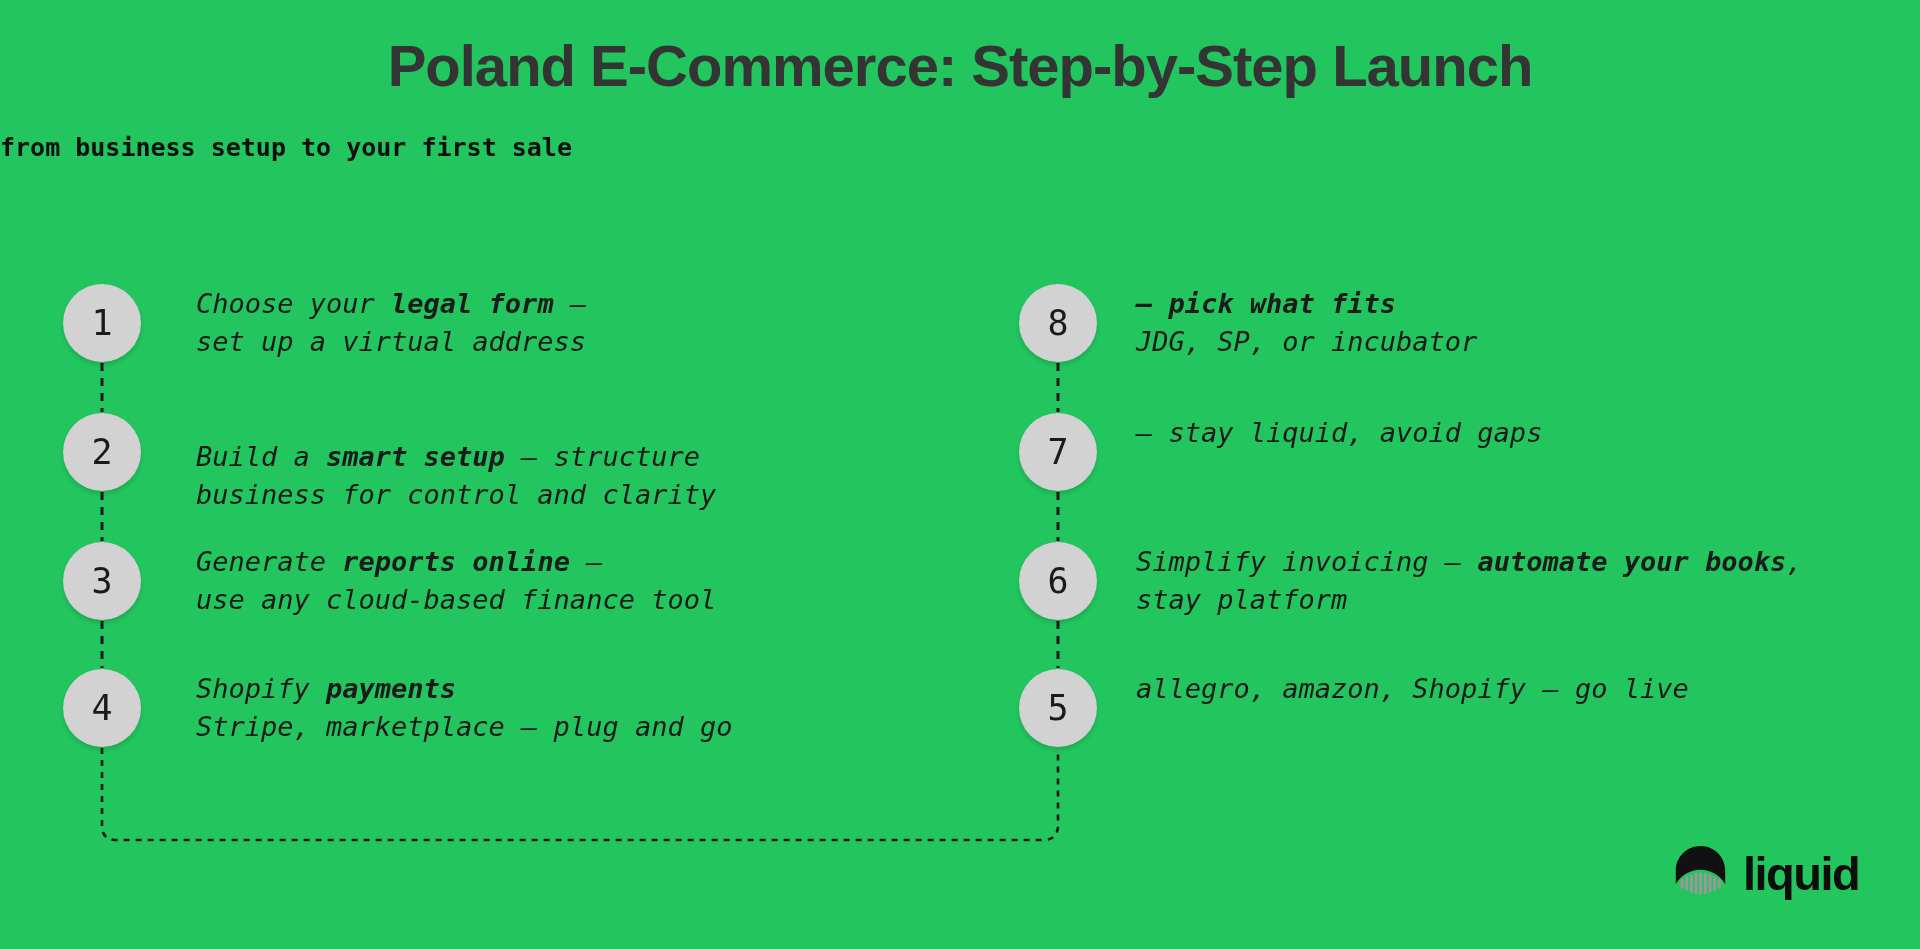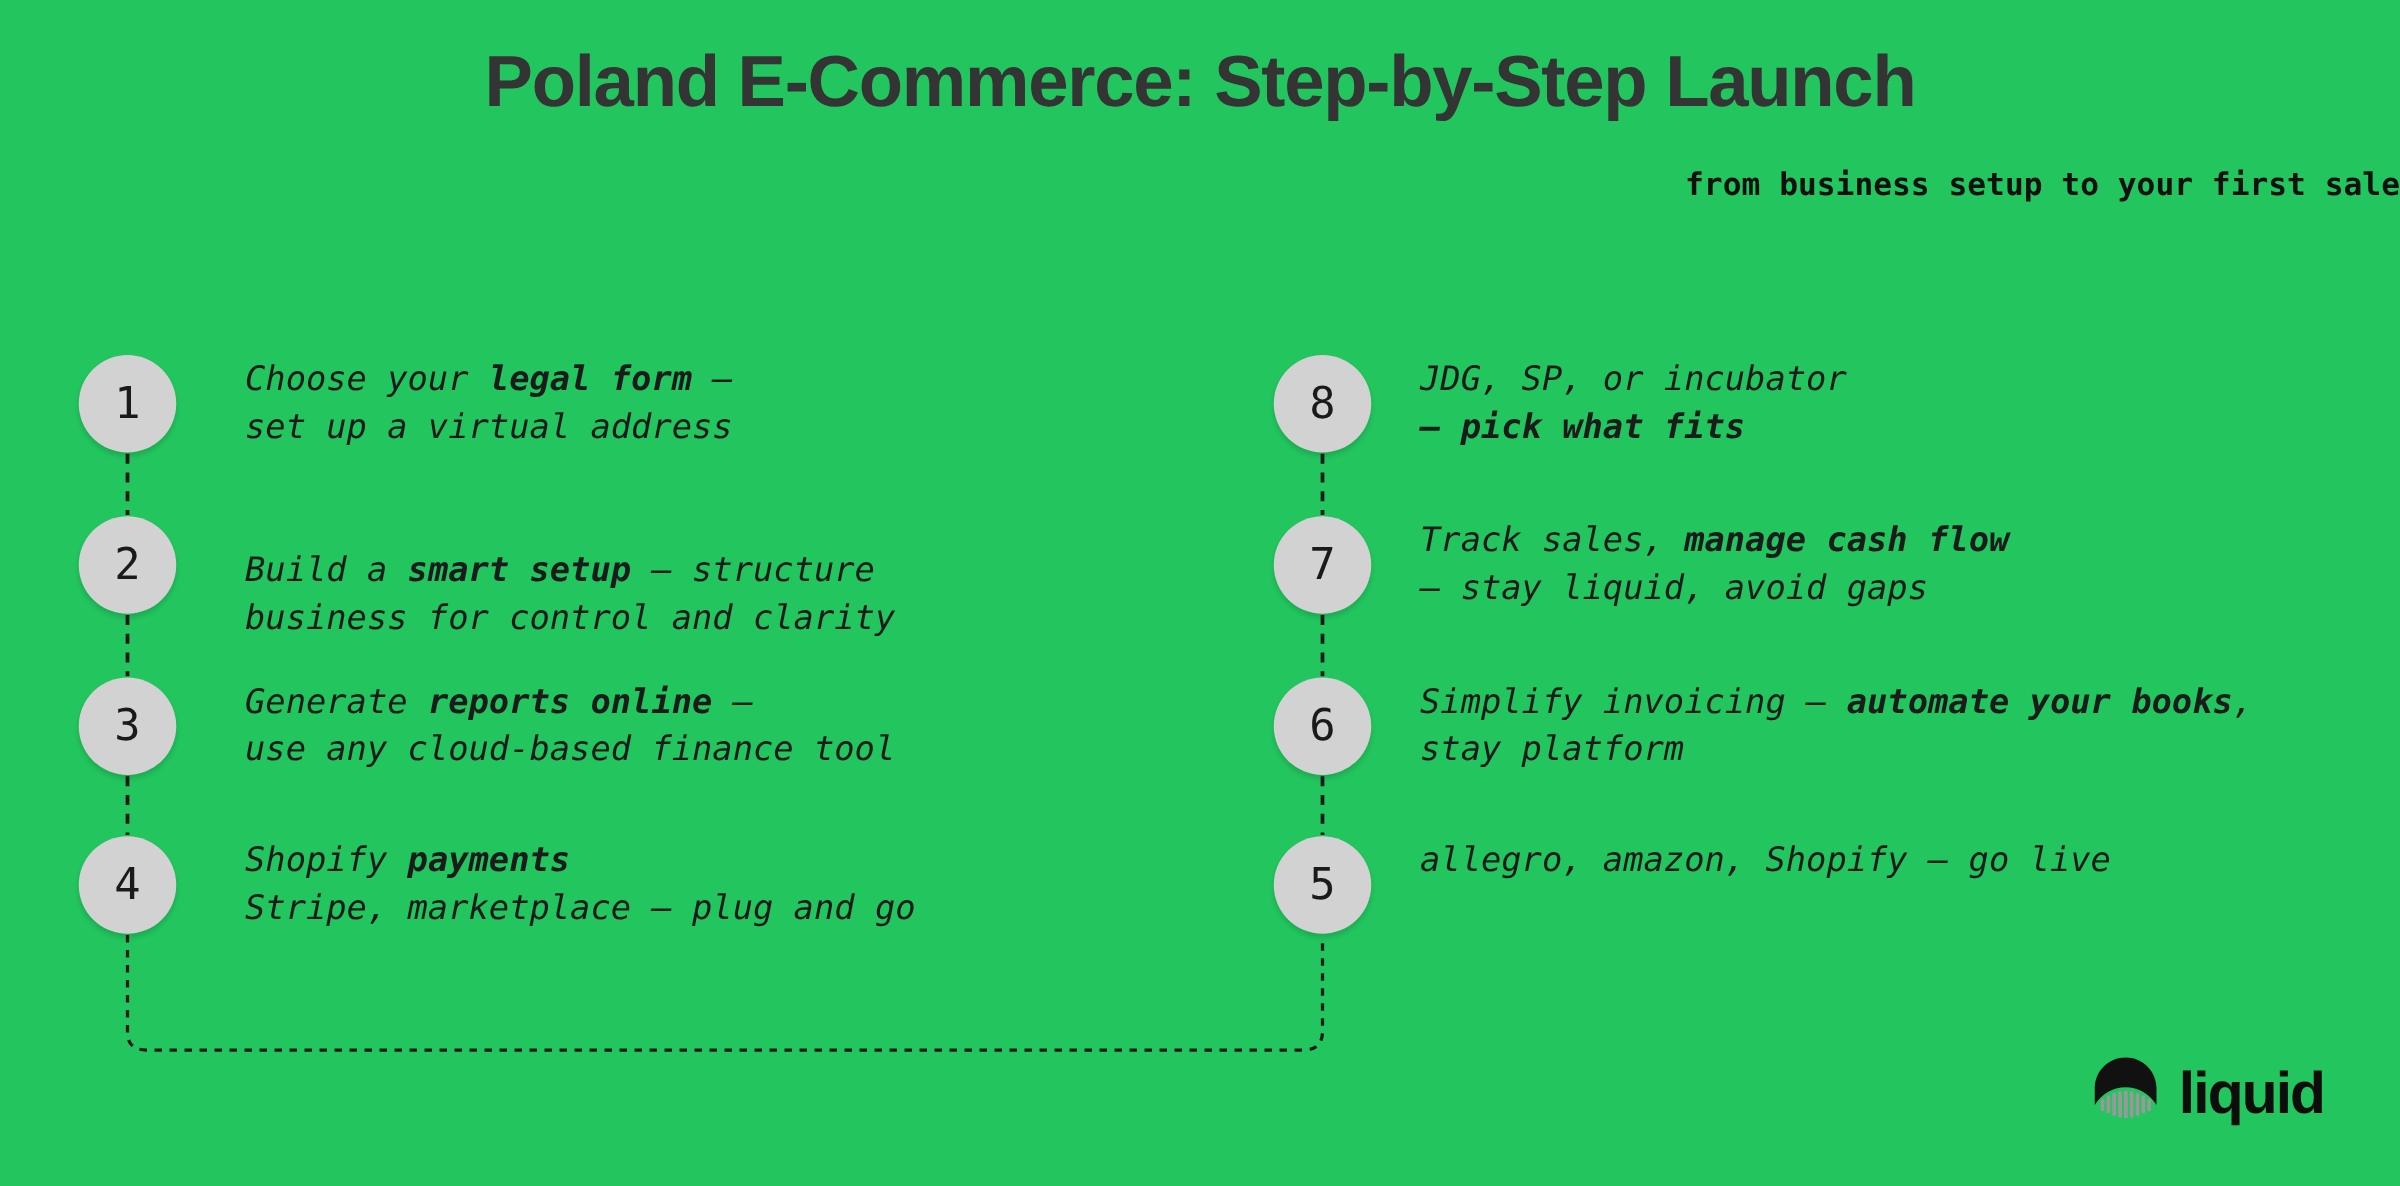--- a/index.html
+++ b/index.html
@@ -25,21 +25,21 @@
     font-size: 58px;
     font-weight: 700;
     letter-spacing: -1px;
     color: #343434;
   }
   .subtitle {
     position: absolute;
     top: 133px;
     left: 0;
     width: 100%;
-    text-align: right;
+    text-align: left;
     font-family: "DejaVu Sans Mono", monospace;
     font-size: 25px;
     font-weight: 700;
     color: #101010;
   }
   .connectors {
     position: absolute;
     top: 0; left: 0;
     width: 1920px; height: 949px;
   }
@@ -120,26 +120,25 @@
         <div><span>Generate </span><b>reports online</b><span> —</span></div>
         <div><span>use any cloud-based finance tool</span></div>
       </div>
       <div class="step-circle" style="left: 63px; top: 669px;">4</div>
       <div class="step-text" style="left: 196px; top: 670px;">
         <div><span>Shopify </span><b>payments</b></div>
         <div><span>Stripe, marketplace — plug and go</span></div>
       </div>
       <div class="step-circle" style="left: 1019px; top: 284px;">8</div>
       <div class="step-text" style="left: 1136px; top: 285px;">
+        <div><b>— pick what fits</b></div>
         <div><span>JDG, SP, or incubator</span></div>
-        <div><b>— pick what fits</b></div>
       </div>
       <div class="step-circle" style="left: 1019px; top: 413px;">7</div>
       <div class="step-text" style="left: 1136px; top: 414px;">
-        <div><span>Track sales, </span><b>manage cash flow</b></div>
         <div><span>— stay liquid, avoid gaps</span></div>
       </div>
       <div class="step-circle" style="left: 1019px; top: 542px;">6</div>
       <div class="step-text" style="left: 1136px; top: 543px;">
         <div><span>Simplify invoicing — </span><b>automate your books</b><span>,</span></div>
         <div><span>stay platform</span></div>
       </div>
       <div class="step-circle" style="left: 1019px; top: 669px;">5</div>
       <div class="step-text" style="left: 1136px; top: 670px;">
         <div><span>allegro, amazon, Shopify — go live</span></div>

